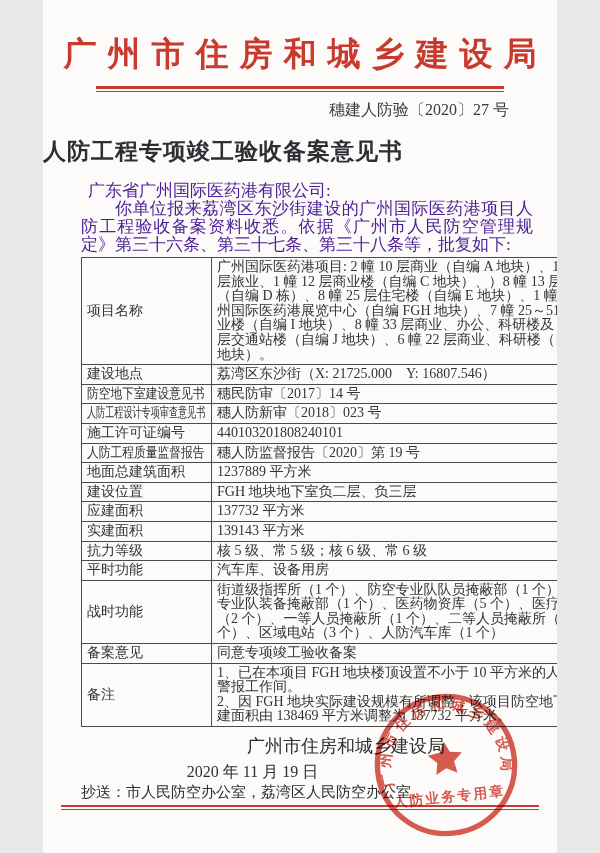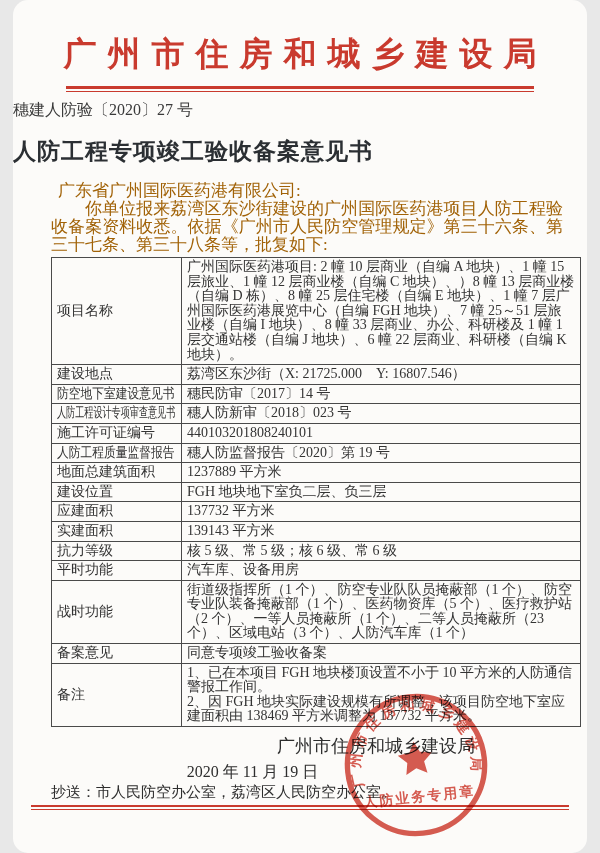--- a/index.html
+++ b/index.html
@@ -1,63 +1,63 @@
 <!DOCTYPE html>
 <html><head>
 <meta charset="utf-8">
 <style>
   * { margin: 0; padding: 0; box-sizing: border-box; }
   html, body { background: #e8e8e8; }
   .page {
     position: relative;
-    width: 574px; height: 853px;
+    width: 514px; height: 853px;
     margin: 0 auto;
     background: #fcfbf9;
     color: #2e2e2e;
     font-family: "Liberation Serif", "DejaVu Serif", serif;
     overflow: hidden;
-    border-radius: 15px;
   }
   
   .masthead {
     padding-top: 33px;
     text-align: center;
     font-size: 33px;
     font-weight: bold;
     letter-spacing: 11px;
     text-indent: 11px;
     color: #c93a2e;
     line-height: 42px;
     font-family: "Liberation Serif", "DejaVu Serif", serif;
   }
   .rule-thick { height: 3px; background: #c93a2e; margin: 11px 53px 0 53px; }
   .rule-thin  { height: 1px; background: #c93a2e; margin: 2px 53px 0 53px; }
   .doc-number {
     margin-top: 8px;
+    text-align: right;
     padding-right: 48px;
     font-size: 16px;
     color: #3a3a3a;
   }
   .doc-title {
     margin-top: 15px;
     text-align: left;
     font-size: 23px;
     font-weight: bold;
     letter-spacing: 1px;
     color: #2b2f33;
     font-family: "Liberation Sans", "DejaVu Sans", sans-serif;
   }
   
   .body-text {
     margin-top: 15px;
     padding: 0 24px 0 38px;
     font-size: 17px;
     line-height: 18px;
     text-align: justify;
-    color: #a16207;
+    color: #4c1d95;
   }
   .recipient { padding-left: 7px; }
   .paragraph { text-indent: 2em; }
   
   table.info {
     margin: 3px 32px 0 38px;
     width: 530px;
     border-collapse: collapse;
     table-layout: fixed;
   }

